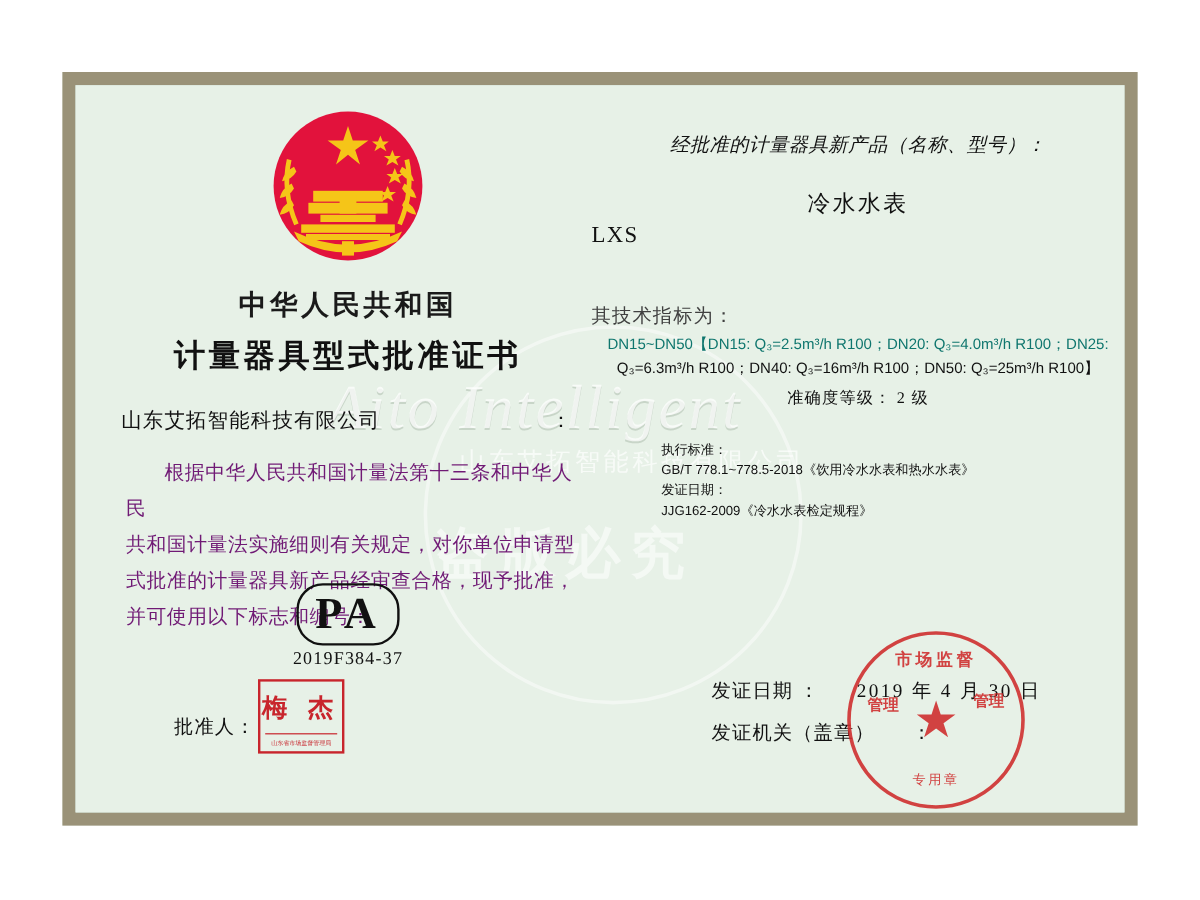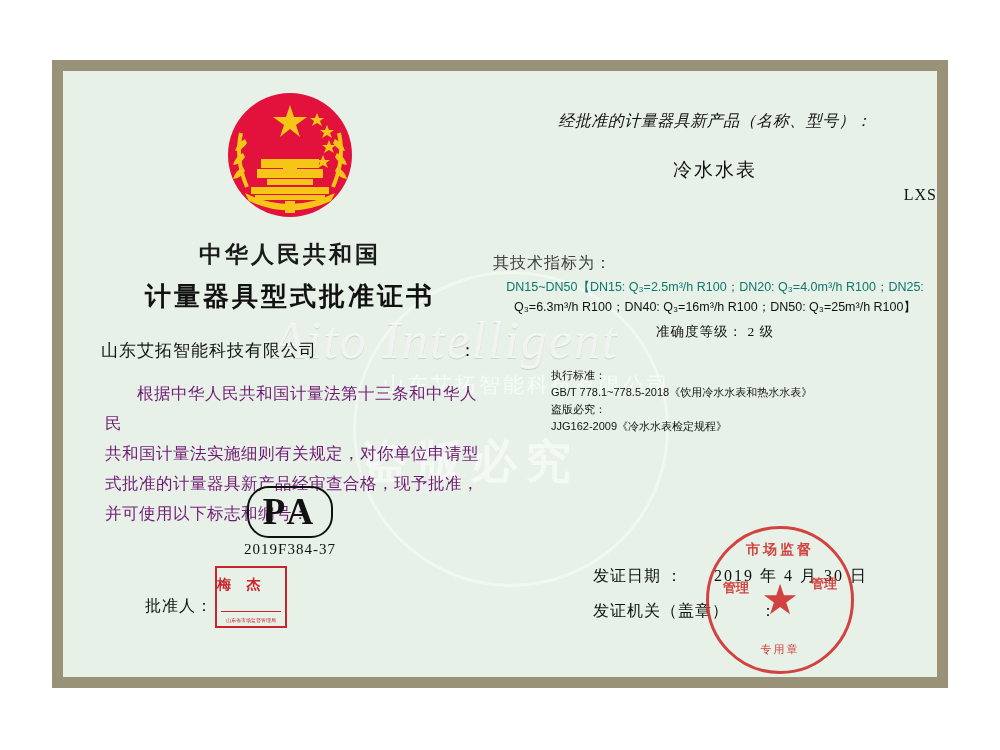--- a/index.html
+++ b/index.html
@@ -225,23 +225,23 @@
     height: 62px;
     border: 2.5px solid #c8252c;
     box-sizing: border-box;
     color: #c8252c;
   }
   .stamp-square .names {
     position: absolute;
     top: 8px;
     left: 0;
     width: 100%;
-    text-align: left;
-    font-family: "Liberation Serif", serif;
-    font-size: 14px;
+    text-align: center;
+    font-family: "Liberation Serif", serif;
+    font-size: 21px;
     font-weight: bold;
     letter-spacing: 6px;
   }
   .stamp-square .sub {
     position: absolute;
     bottom: 3px;
     left: 0;
     width: 100%;
     text-align: center;
     font-size: 5px;
@@ -286,23 +286,23 @@
     font-family: "Liberation Serif", serif;
     font-size: 19px;
     color: #111;
     letter-spacing: 2px;
   }
   .rc-model {
     position: absolute;
     top: 115px;
     left: 0;
     width: 444px;
-    text-align: right;
-    font-family: "Liberation Serif", serif;
-    font-size: 16px;
+    text-align: left;
+    font-family: "Liberation Serif", serif;
+    font-size: 19px;
     color: #111;
     letter-spacing: 1px;
   }
 
   .rc-spec-title {
     position: absolute;
     top: 182px;
     left: 0;
     width: 444px;
     text-align: left;
@@ -524,21 +524,21 @@
       <div class="rc-spec-l1">DN15~DN50【DN15: Q₃=2.5m³/h R100；DN20: Q₃=4.0m³/h R100；DN25:</div>
       <div class="rc-spec-l2">Q₃=6.3m³/h R100；DN40: Q₃=16m³/h R100；DN50: Q₃=25m³/h R100】</div>
       <div class="rc-accuracy">准确度等级： 2 级</div>
 
       <div class="rc-std">
         <div>
           <span class="lbl">执行标准：</span>
         </div>
         <div>GB/T 778.1~778.5-2018《饮用冷水水表和热水水表》</div>
         <div>
-          <span class="lbl">盗版必究：</span>
+          <span class="lbl">发证日期：</span>
         </div>
         <div>JJG162-2009《冷水水表检定规程》</div>
       </div>
 
       <div class="rc-date">
         <span>发证日期 ：</span>
         <span class="val">2019 年 4 月 30 日</span>
       </div>
 
       <div class="rc-org">

